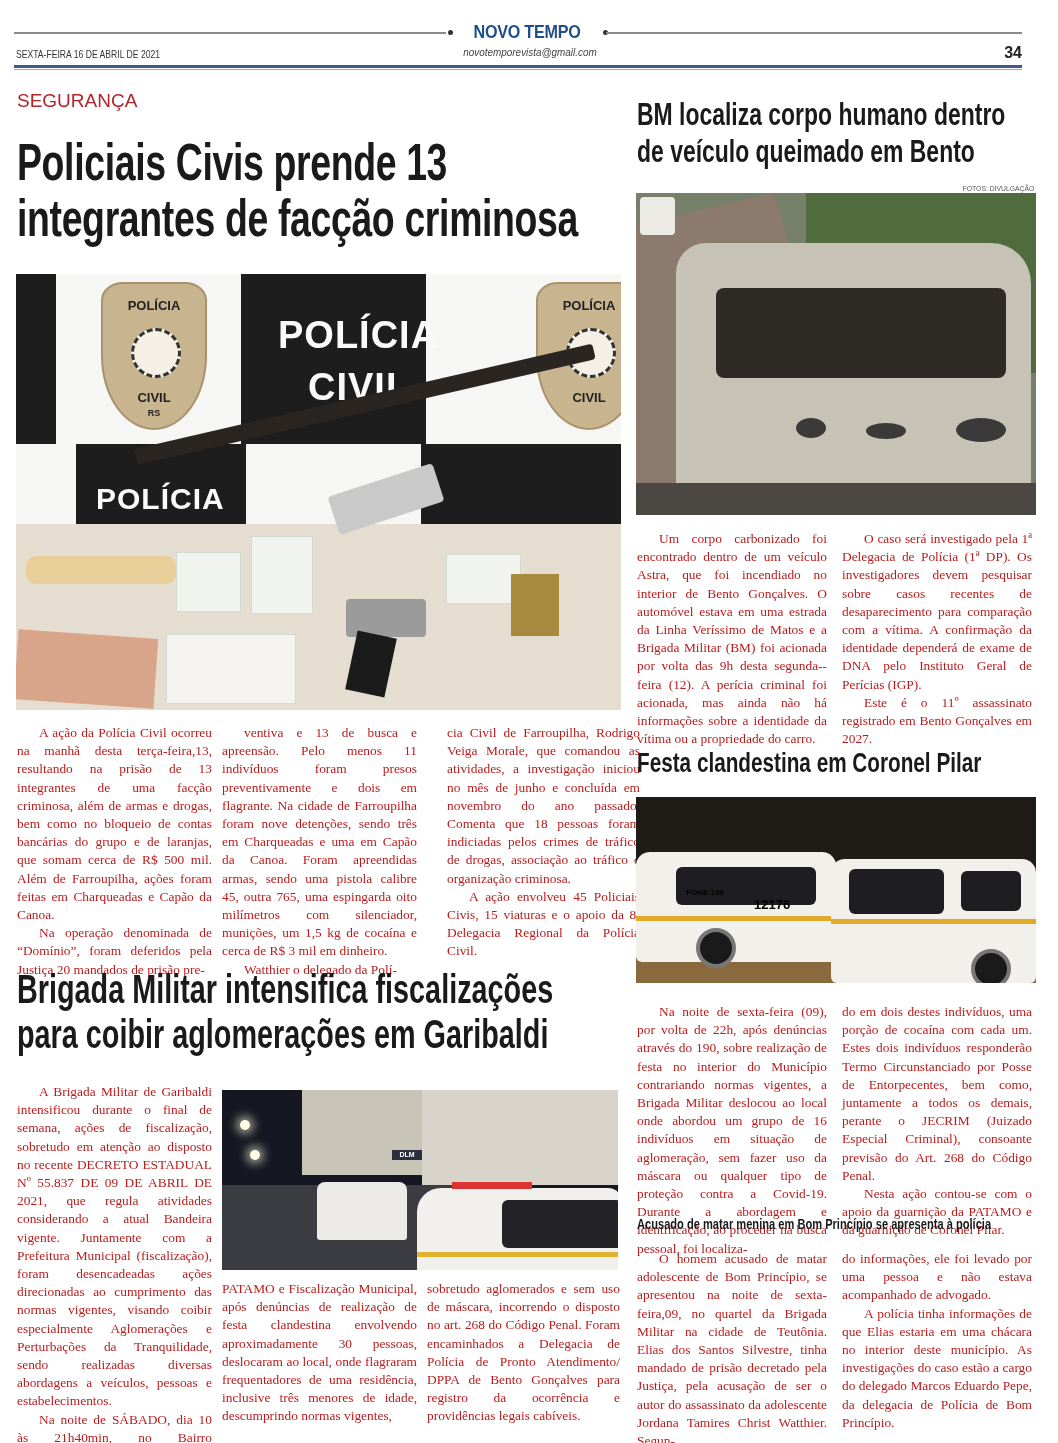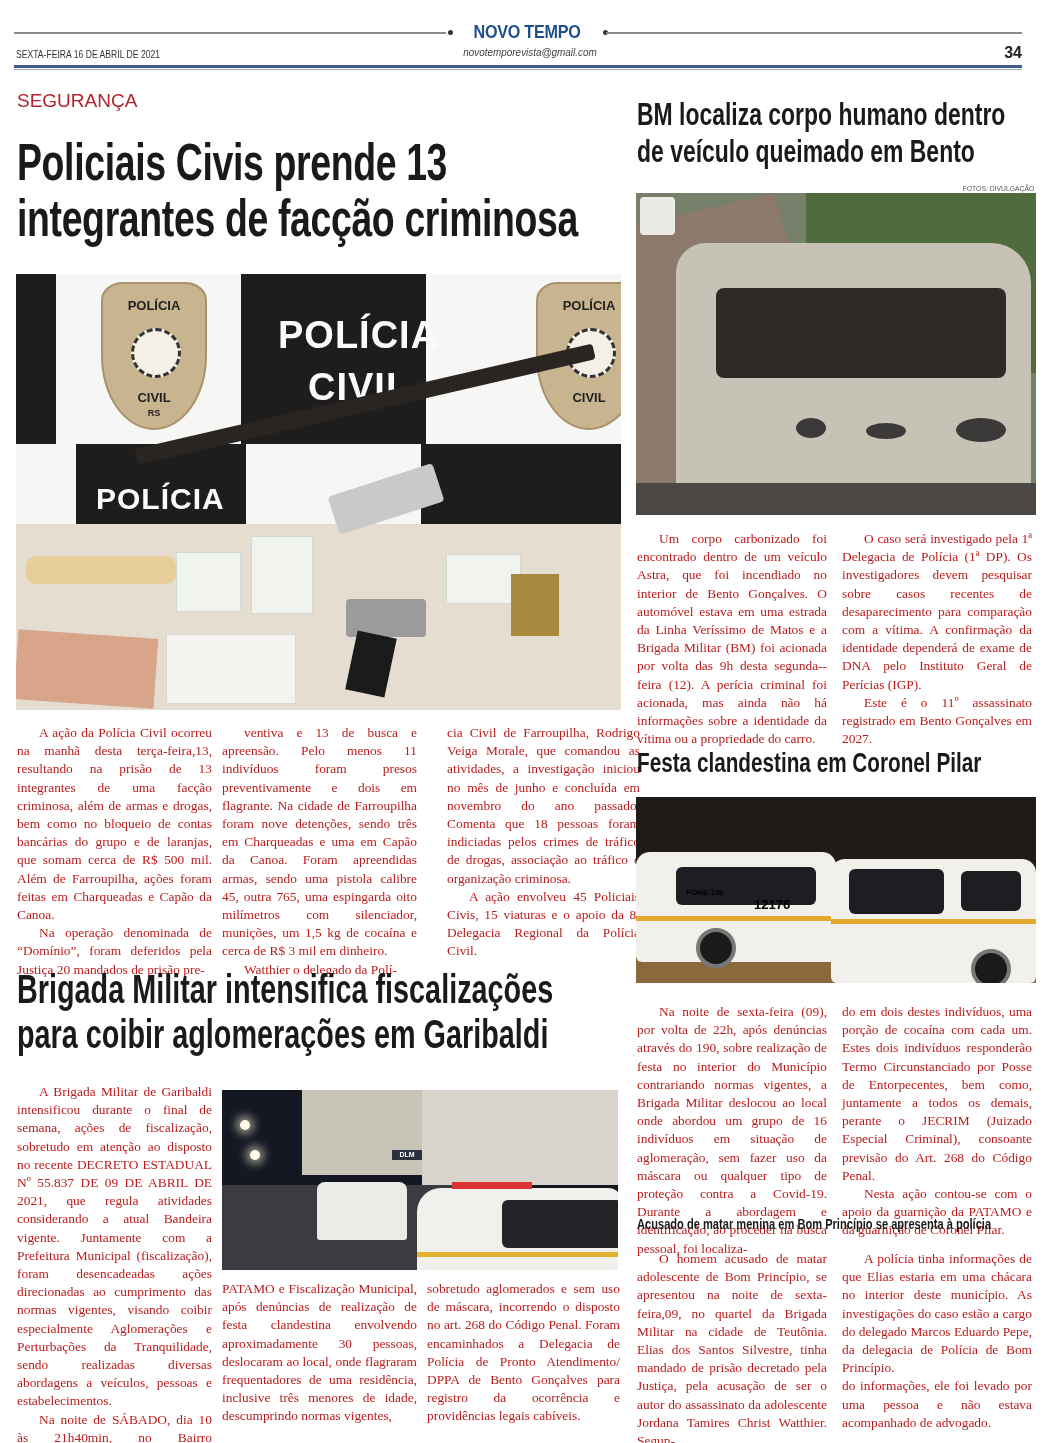--- a/index.html
+++ b/index.html
@@ -260,15 +260,15 @@
 <div class="col" style="left:427px;top:1280px;width:193px">
   <p style="text-indent:0">sobretudo aglomerados e sem uso de máscara, incorrendo o disposto no art. 268 do Código Penal. Foram encaminhados a Delegacia de Polícia de Pronto Atendimento/ DPPA de Bento Gonçalves para registro da ocorrência e providências legais cabíveis.</p>
 </div>
 
 <div class="cond h-small">Acusado de matar menina em Bom Princípio se apresenta à polícia</div>
 
 <div class="col" style="left:637px;top:1250px;width:190px">
   <p>O homem acusado de matar adolescente de Bom Princípio, se apresentou na noite de sexta-feira,09, no quartel da Brigada Militar na cidade de Teutônia. Elias dos Santos Silvestre, tinha mandado de prisão decretado pela Justiça, pela acusação de ser o autor do assassinato da adolescente Jordana Tamires Christ Watthier. Segun-</p>
 </div>
 <div class="col" style="left:842px;top:1250px;width:190px">
+  <p style="text-indent:0">do informações, ele foi levado por uma pessoa e  não estava acompanhado de advogado.</p>
   <p>A polícia tinha informações de que Elias estaria em uma chácara no interior deste município. As investigações do caso estão a cargo do delegado Marcos Eduardo Pepe, da delegacia de Polícia de Bom Princípio.</p>
-  <p style="text-indent:0">do informações, ele foi levado por uma pessoa e  não estava acompanhado de advogado.</p>
 </div>
 
 </body></html>

